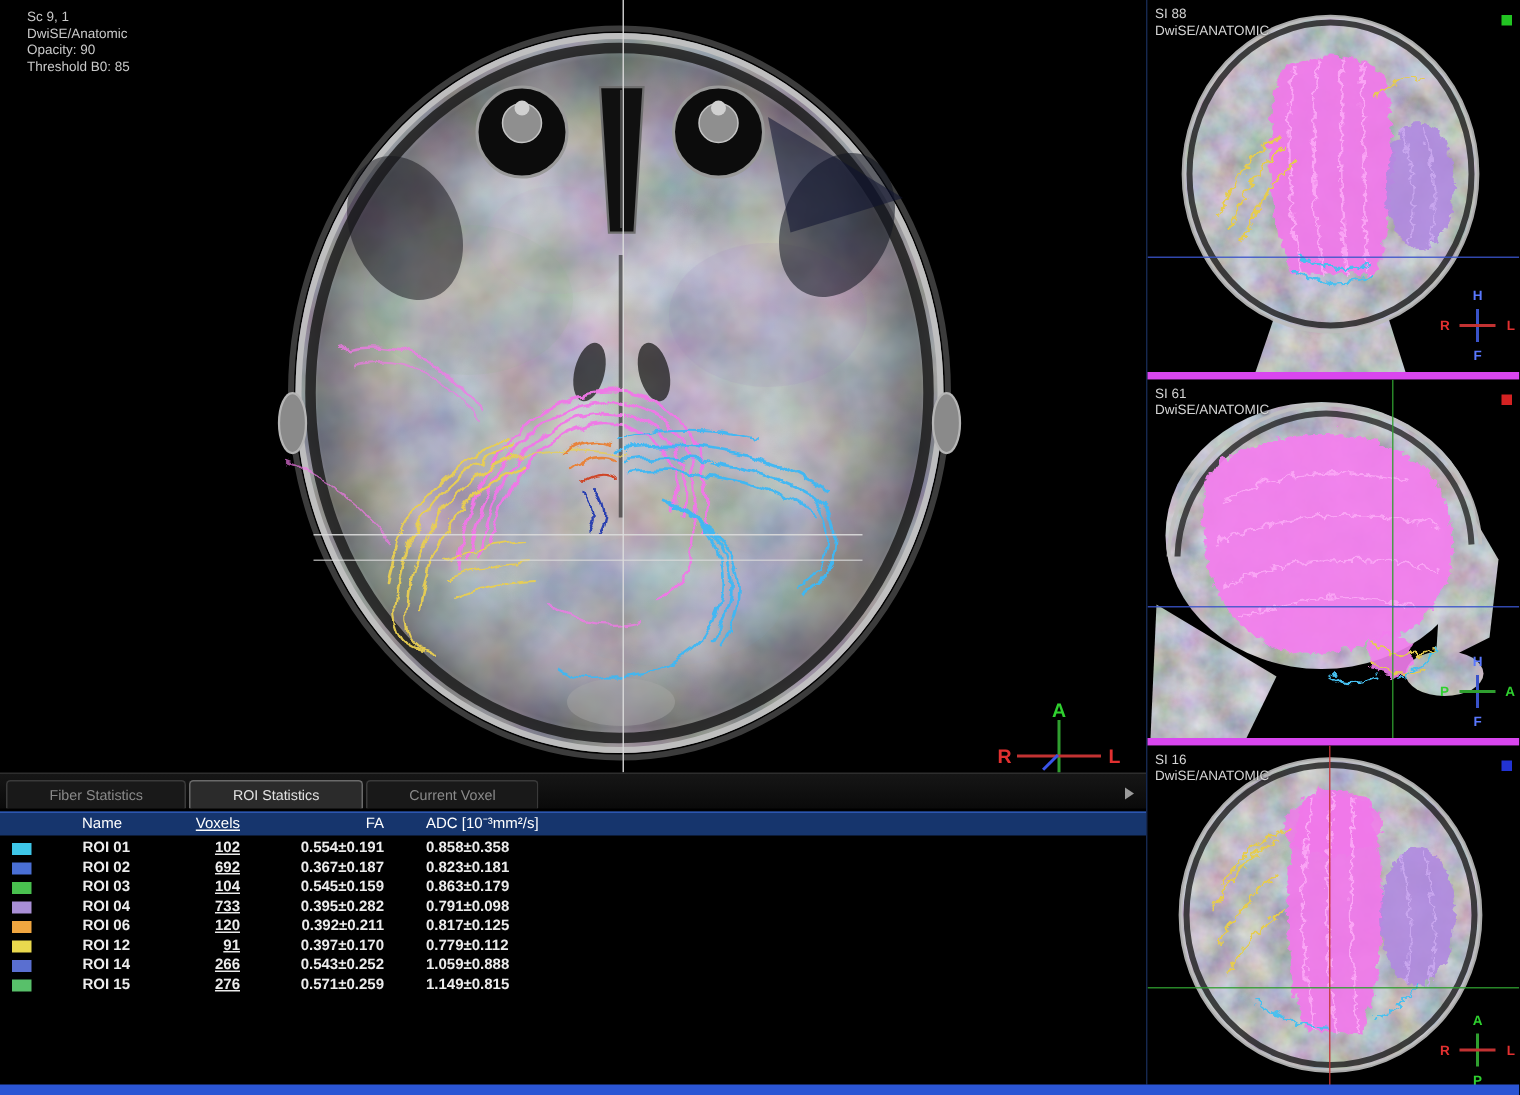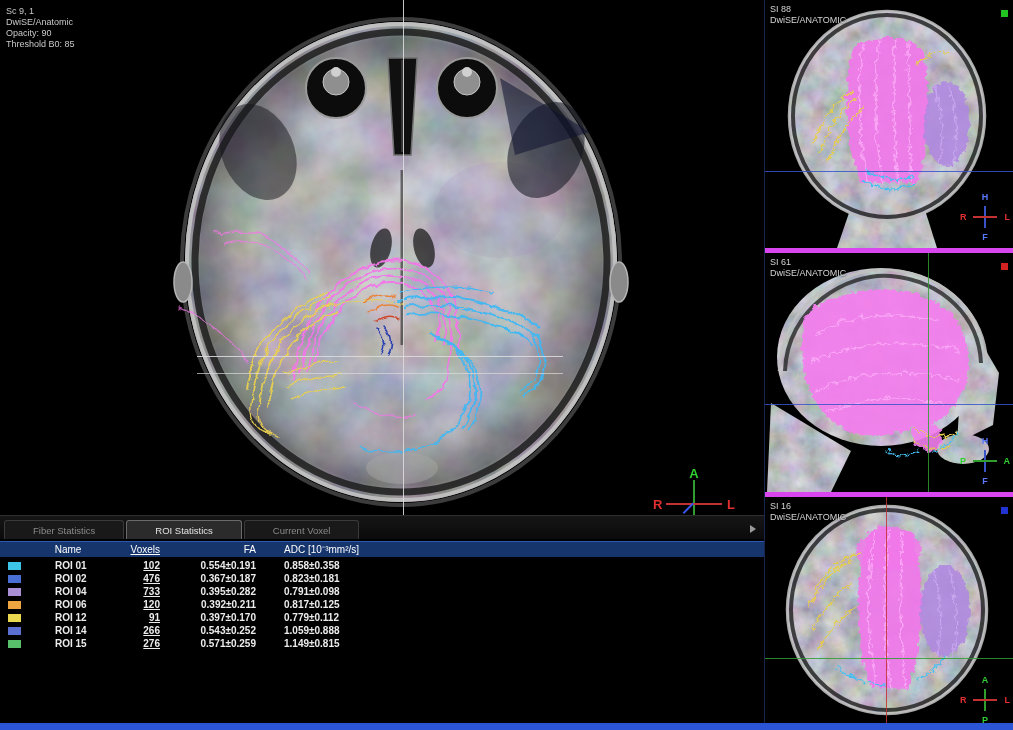--- a/index.html
+++ b/index.html
@@ -1,19 +1,19 @@
 <!DOCTYPE html>
 <html><head>
 <meta charset="utf-8">
 <style>
   html,body{margin:0;padding:0;background:#000;}
   .root{position:relative;width:1013px;height:730px;background:#000;overflow:hidden;
         font-family:"Liberation Sans",sans-serif;color:#ddd;}
   
-  .main-view{position:absolute;left:0;top:0;width:764px;height:558px;background:#000;}
+  .main-view{position:absolute;left:12px;top:0;width:764px;height:558px;background:#000;}
   .main-view svg{display:block;}
   .overlay-info{position:absolute;left:6px;top:6px;font-size:9px;line-height:11px;color:#c9c9c9;
                 text-shadow:0 0 2px #000;}
   .xline{position:absolute;background:#dcdcdc;}
   
   .omark{position:absolute;}
   .omark .om-v{position:absolute;left:50%;top:12px;bottom:12px;width:2px;margin-left:-1px;}
   .omark .om-h{position:absolute;top:50%;left:10px;right:10px;height:2px;margin-top:-1px;}
   .omark .om-d{position:absolute;left:50%;top:50%;width:14px;height:2px;background:#3a54e8;
                transform:rotate(135deg);transform-origin:0 0;}
@@ -389,23 +389,32 @@
         <div class="c-name">ROI 01</div>
         <div class="c-vox">102</div>
         <div class="c-fa">0.554±0.191</div>
         <div class="c-adc">0.858±0.358</div>
       </div>
       <div class="trow">
         <div class="c-sw">
             <span class="swatch" style="background-color: rgb(74, 111, 212);"></span>
           </div>
         <div class="c-name">ROI 02</div>
-        <div class="c-vox">476</div>
+        <div class="c-vox">692</div>
         <div class="c-fa">0.367±0.187</div>
         <div class="c-adc">0.823±0.181</div>
+      </div>
+      <div class="trow">
+        <div class="c-sw">
+            <span class="swatch" style="background-color: rgb(73, 192, 79);"></span>
+          </div>
+        <div class="c-name">ROI 03</div>
+        <div class="c-vox">104</div>
+        <div class="c-fa">0.545±0.159</div>
+        <div class="c-adc">0.863±0.179</div>
       </div>
       <div class="trow">
         <div class="c-sw">
             <span class="swatch" style="background-color: rgb(169, 143, 214);"></span>
           </div>
         <div class="c-name">ROI 04</div>
         <div class="c-vox">733</div>
         <div class="c-fa">0.395±0.282</div>
         <div class="c-adc">0.791±0.098</div>
       </div>

